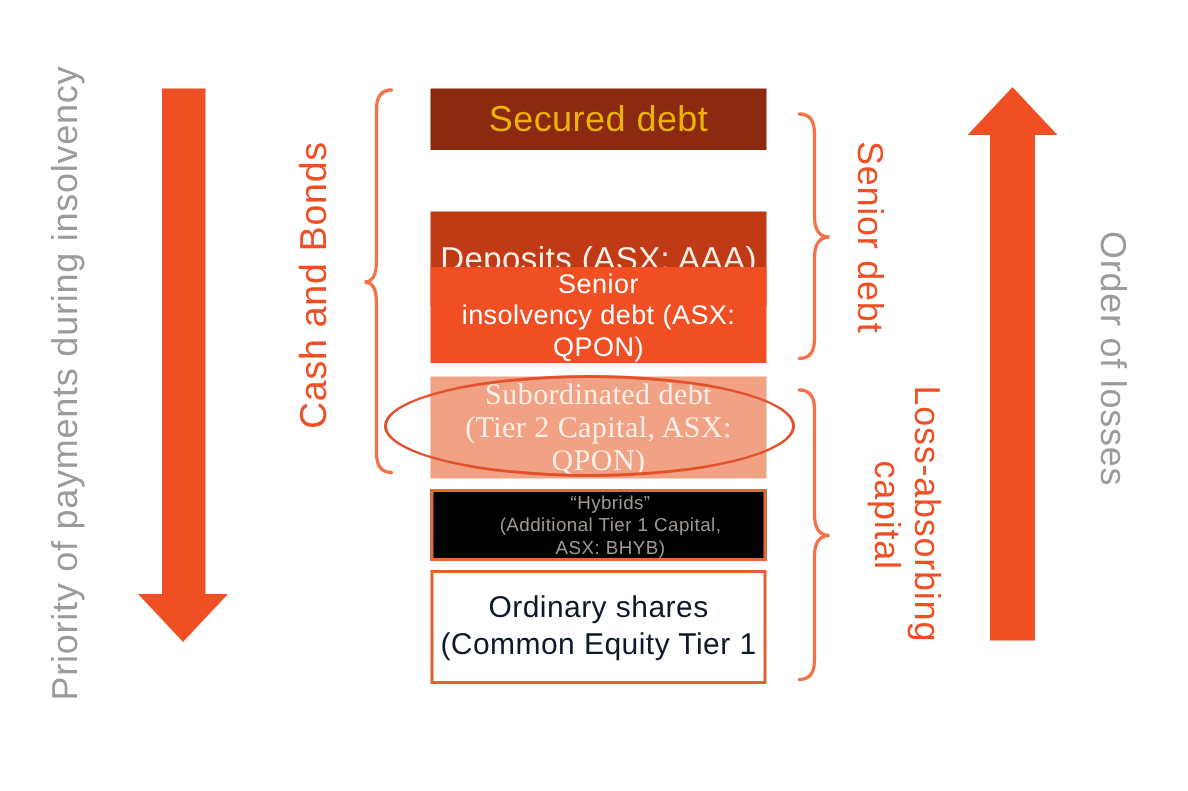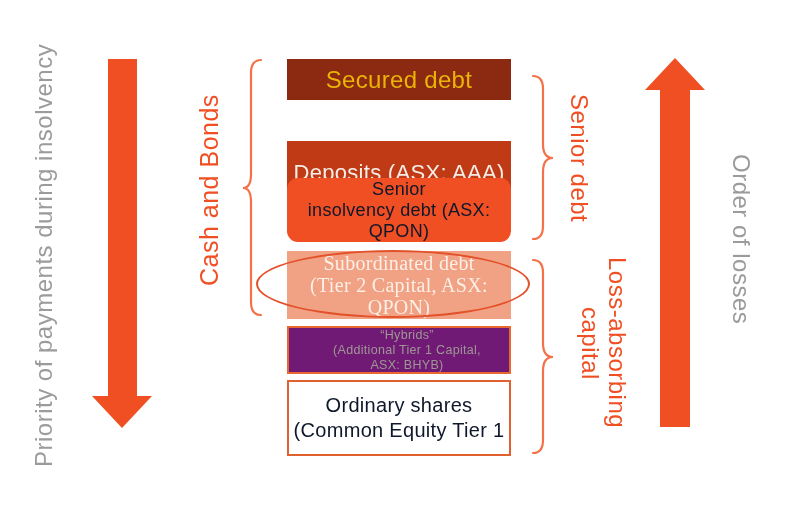--- a/index.html
+++ b/index.html
@@ -69,31 +69,31 @@
   </svg>
 
   <div id="cash-bonds-label" class="abs vtext-up orange-label">Cash and Bonds</div>
 
   <div id="box-0" class="abs stack-box" style="background: rgb(139, 42, 16); color: #eab308;">
     <div>Secured debt</div>
   </div>
   <div id="box-1" class="abs stack-box" style="background: rgb(193, 58, 22); color: rgb(246, 237, 230);">
     <div>Deposits (ASX: AAA)</div>
   </div>
-  <div id="box-2" class="abs stack-box" style="background: rgb(240, 78, 35); color: #0f172a; border-radius: 11px;">
+  <div id="box-2" class="abs stack-box" style="background: rgb(240, 78, 35); color: #ffffff;">
     <div>Senior</div>
     <div>insolvency debt (ASX:</div>
     <div>QPON)</div>
   </div>
   <div id="box-3" class="abs stack-box" style="background: rgb(241, 162, 132); color: rgb(251, 239, 231);">
     <div>Subordinated debt</div>
     <div>(Tier 2 Capital, ASX:</div>
     <div>QPON)</div>
   </div>
-  <div id="box-4" class="abs stack-box" style="background: #701a75; color: rgb(158, 152, 148); border: 2px solid rgb(233, 104, 47); padding-left: 16px;">
+  <div id="box-4" class="abs stack-box" style="background: #000000; color: rgb(158, 152, 148); border: 2px solid rgb(233, 104, 47); padding-left: 16px;">
     <div>“Hybrids”</div>
     <div>(Additional Tier 1 Capital,</div>
     <div>ASX: BHYB)</div>
   </div>
   <div id="box-5" class="abs stack-box" style="background: rgb(255, 255, 255); color: #0f172a; border: 2px solid rgb(225, 96, 47);">
     <div>Ordinary shares</div>
     <div>(Common Equity Tier 1</div>
   </div>
 
   <div id="highlight-ellipse" class="abs"></div>

